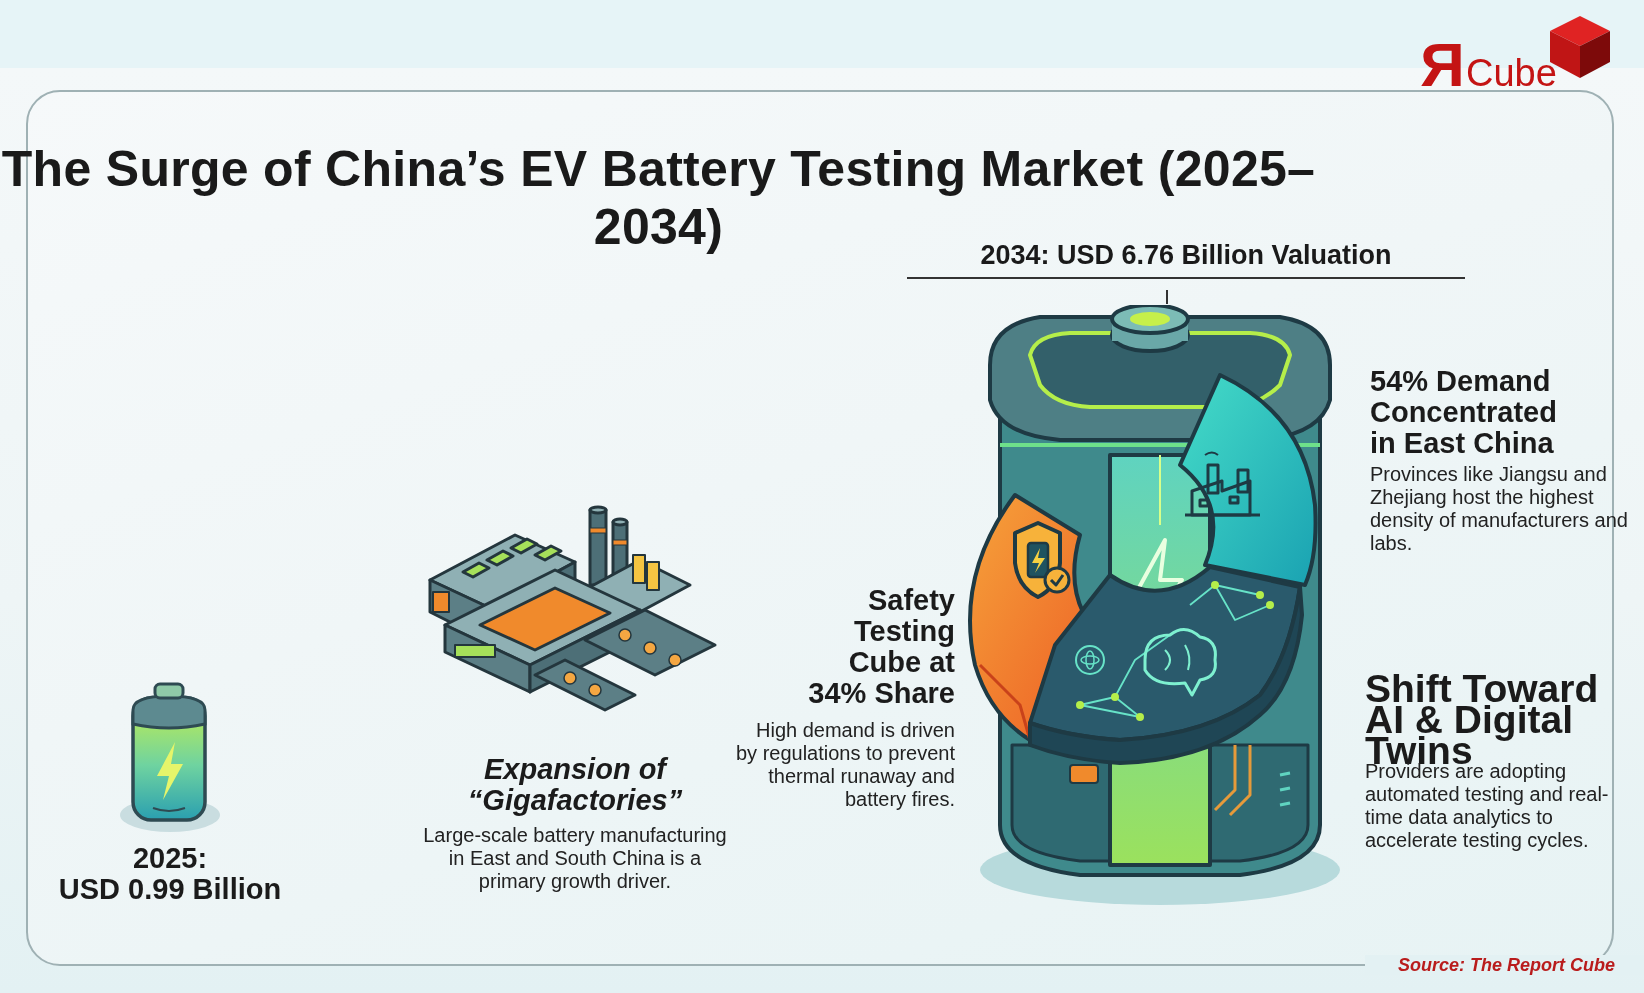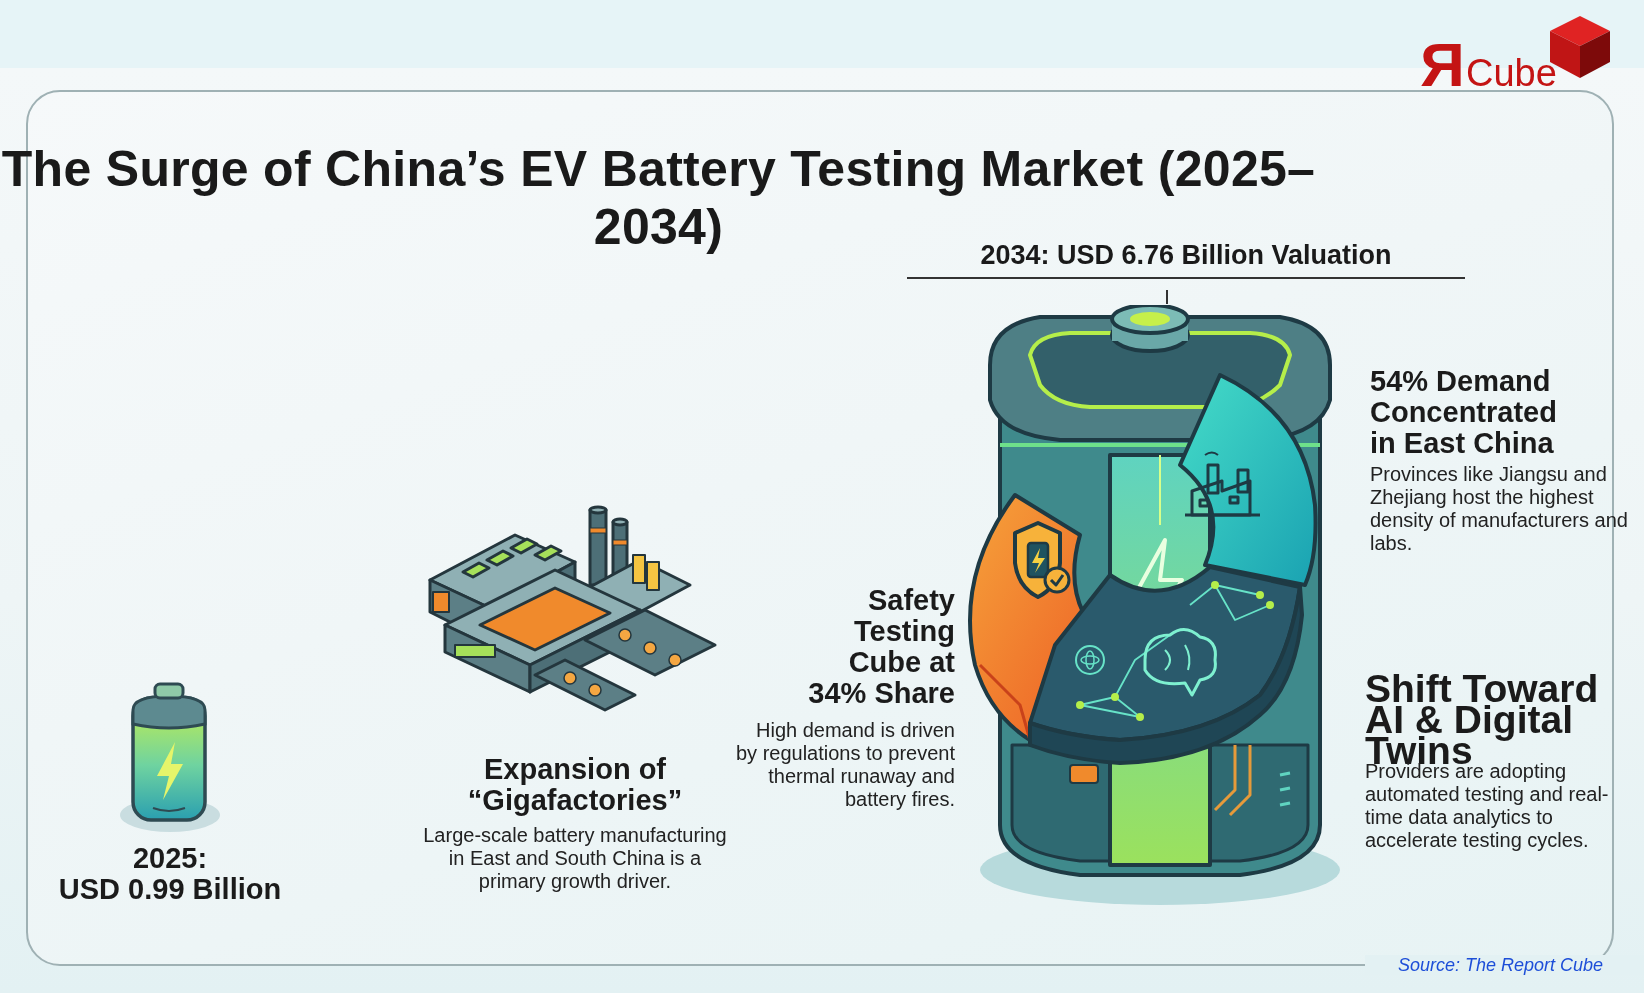--- a/index.html
+++ b/index.html
@@ -42,40 +42,40 @@
   .val-tick { position: absolute; left: 1166px; top: 290px; width: 2px; height: 14px; background: #333; }
 
   .h { font-weight: bold; color: #1b1b1b; line-height: 1.0; }
   .p { color: #222; font-size: 20px; line-height: 23px; }
 
   .cagr { position: absolute; left: 272px; top: 380px; width: 320px; }
   .cagr .big { font-size: 37px; font-weight: bold; }
   .cagr .h { font-size: 28px; line-height: 31px; }
 
   .giga { position: absolute; left: 415px; top: 754px; width: 320px; text-align: center; }
-  .giga .h { font-size: 29px; line-height: 31px; }
+  .giga .h { font-size: 29px; line-height: 31px; font-style: italic; }
   .giga .p { margin-top: 8px; }
 
   .y2025 { position: absolute; left: 40px; top: 843px; width: 260px; text-align: center; }
   .y2025 .h { font-size: 29px; line-height: 31px; }
 
   .safety { position: absolute; left: 735px; top: 585px; width: 220px; text-align: right; }
   .safety .h { font-size: 29px; line-height: 31px; }
   .safety .p { margin-top: 10px; }
 
   .east { position: absolute; left: 1370px; top: 366px; width: 260px; }
   .east .h { font-size: 29px; line-height: 31px; }
   .east .p { margin-top: 4px; }
 
   .ai { position: absolute; left: 1365px; top: 673px; width: 260px; }
   .ai .h { font-size: 39px; line-height: 31px; }
   .ai .p { margin-top: -6px; position: relative; }
 
   .source {
-    position: absolute; left: 1398px; top: 955px; font-size: 18px; font-style: italic; font-weight: normal; color: #1d4ed8;
+    position: absolute; left: 1398px; top: 955px; font-size: 18px; font-style: italic; font-weight: bold; color: #b91c1c;
   }
   .illus { position: absolute; }
 </style>
 </head>
 <body>
 
 <div class="topband"></div>
 <div class="card"></div>
 <div class="card-gap"></div>
 

